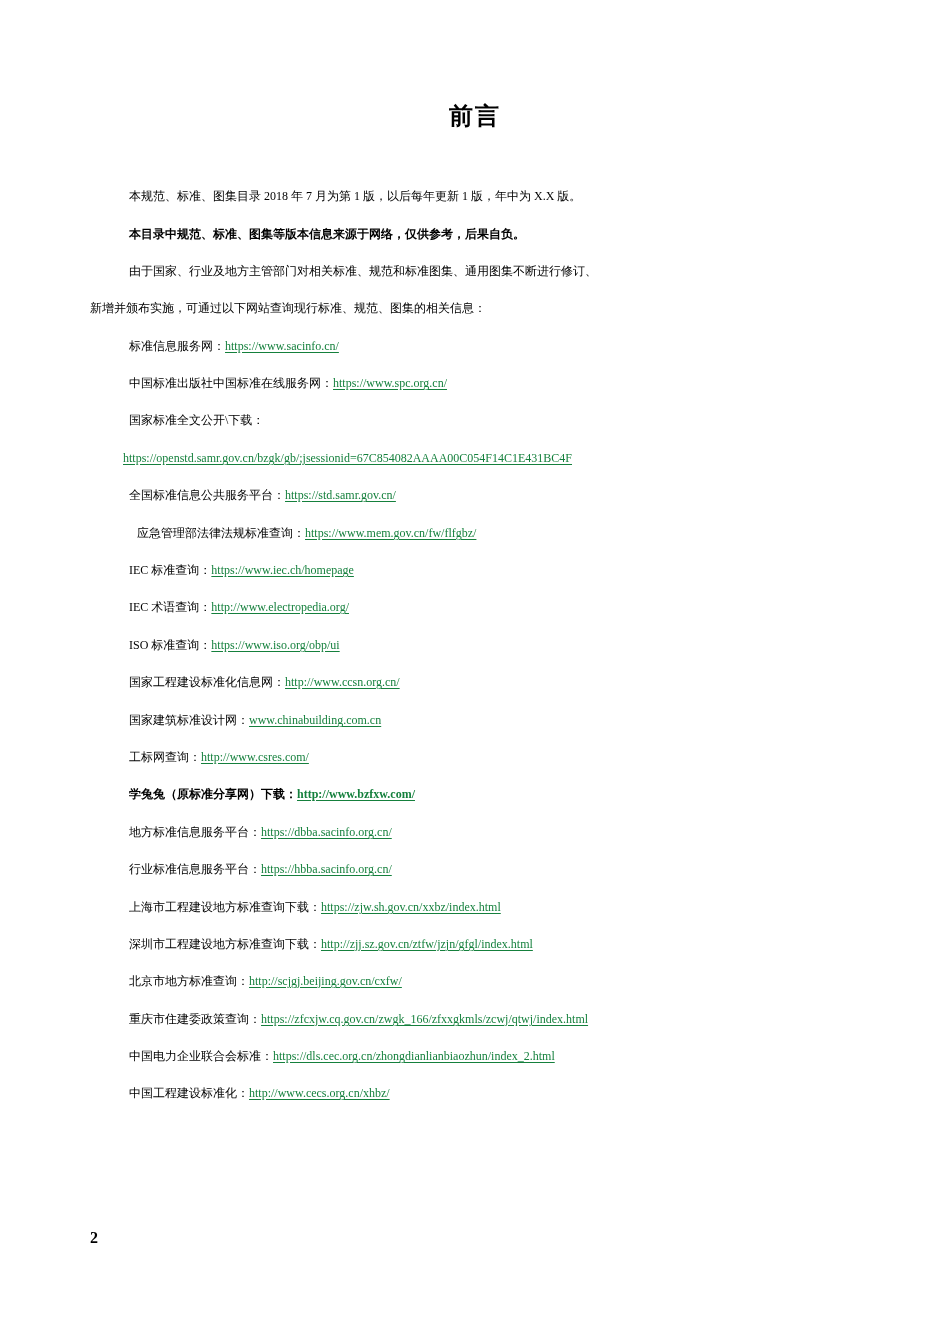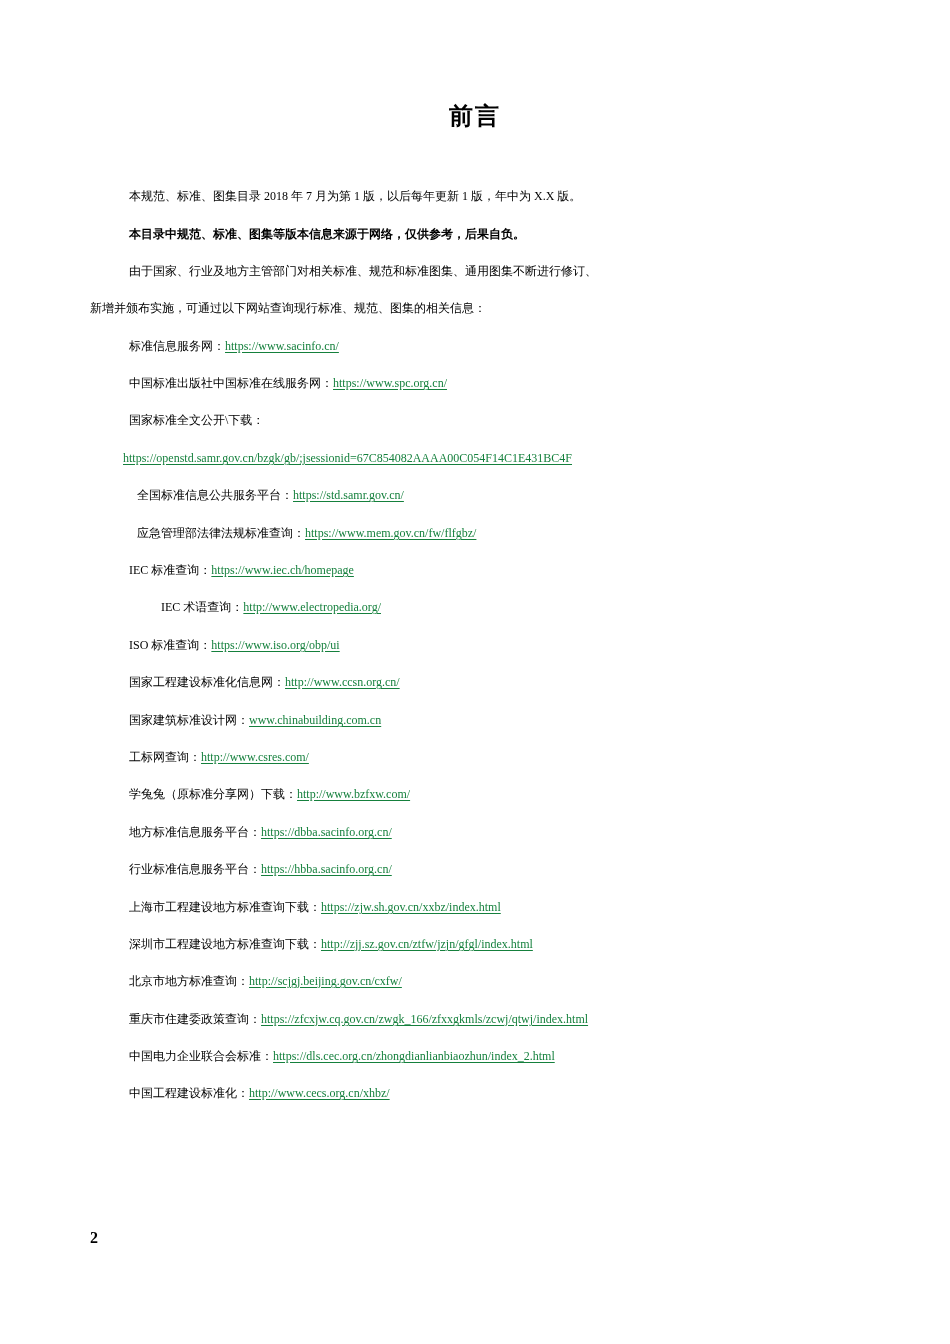--- a/index.html
+++ b/index.html
@@ -39,45 +39,45 @@
   </div>
   <div class="line" style="left:129px;top:371px;">
     <span>中国标准出版社中国标准在线服务网：</span><span class="link">https://www.spc.org.cn/</span>
   </div>
   <div class="line" style="left:129px;top:408px;">
     <span>国家标准全文公开\下载：</span>
   </div>
   <div class="line" style="left:123px;top:446px;">
     <span class="link">https://openstd.samr.gov.cn/bzgk/gb/;jsessionid=67C854082AAAA00C054F14C1E431BC4F</span>
   </div>
-  <div class="line" style="left:129px;top:483px;margin-left:8px;">
+  <div class="line" style="left:129px;top:483px;">
     <span>全国标准信息公共服务平台：</span><span class="link">https://std.samr.gov.cn/</span>
   </div>
   <div class="line" style="left:137px;top:521px;">
     <span>应急管理部法律法规标准查询：</span><span class="link">https://www.mem.gov.cn/fw/flfgbz/</span>
   </div>
   <div class="line" style="left:129px;top:558px;">
     <span>IEC 标准查询：</span><span class="link">https://www.iec.ch/homepage</span>
   </div>
-  <div class="line" style="left:129px;top:595px;margin-left:32px;">
+  <div class="line" style="left:129px;top:595px;">
     <span>IEC 术语查询：</span><span class="link">http://www.electropedia.org/</span>
   </div>
   <div class="line" style="left:129px;top:633px;">
     <span>ISO 标准查询：</span><span class="link">https://www.iso.org/obp/ui</span>
   </div>
   <div class="line" style="left:129px;top:670px;">
     <span>国家工程建设标准化信息网：</span><span class="link">http://www.ccsn.org.cn/</span>
   </div>
   <div class="line" style="left:129px;top:708px;">
     <span>国家建筑标准设计网：</span><span class="link">www.chinabuilding.com.cn</span>
   </div>
   <div class="line" style="left:129px;top:745px;">
     <span>工标网查询：</span><span class="link">http://www.csres.com/</span>
   </div>
-  <div class="line" style="left:129px;top:782px;">
+  <div class="line" style="left:129px;top:782px;font-weight:bold;">
     <span>学兔兔（原标准分享网）下载：</span><span class="link">http://www.bzfxw.com/</span>
   </div>
   <div class="line" style="left:129px;top:820px;">
     <span>地方标准信息服务平台：</span><span class="link">https://dbba.sacinfo.org.cn/</span>
   </div>
   <div class="line" style="left:129px;top:857px;">
     <span>行业标准信息服务平台：</span><span class="link">https://hbba.sacinfo.org.cn/</span>
   </div>
   <div class="line" style="left:129px;top:895px;">
     <span>上海市工程建设地方标准查询下载：</span><span class="link">https://zjw.sh.gov.cn/xxbz/index.html</span>

